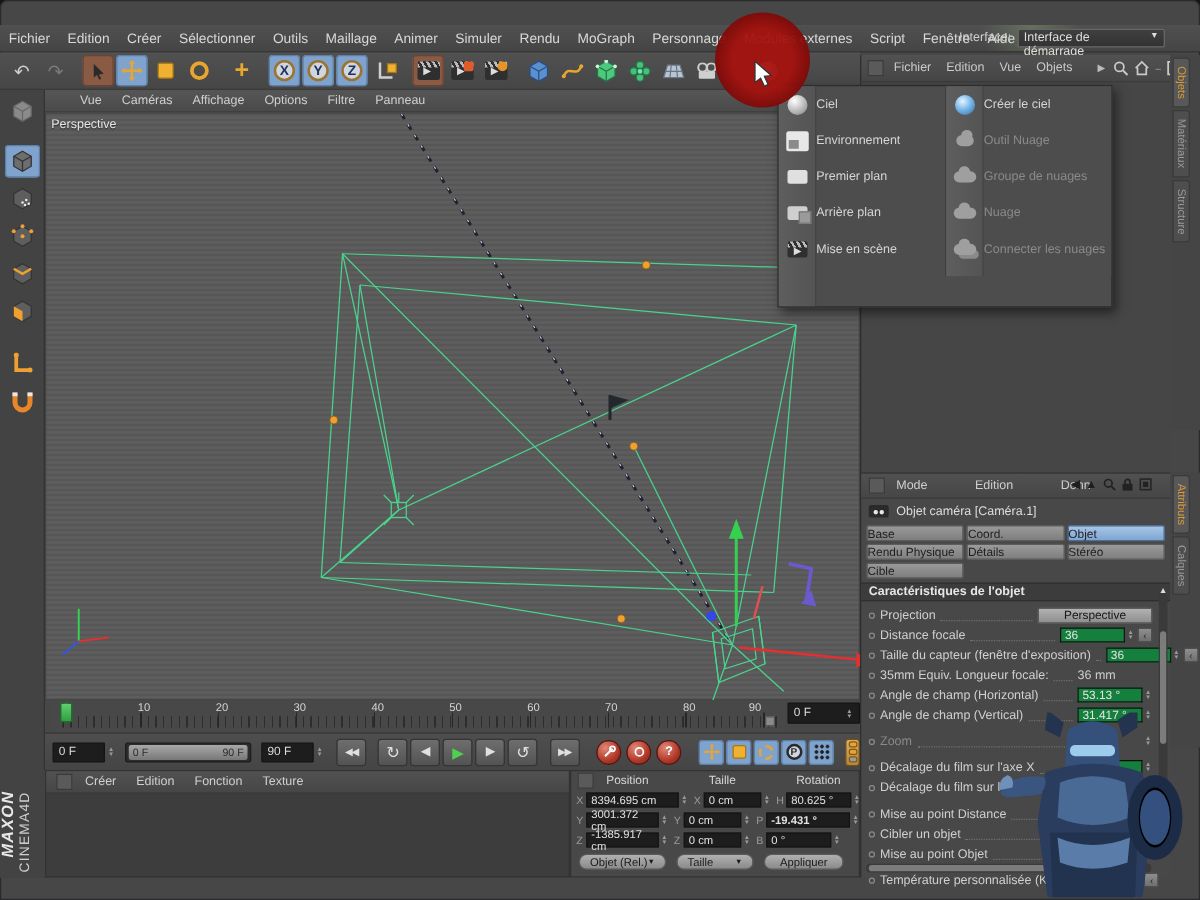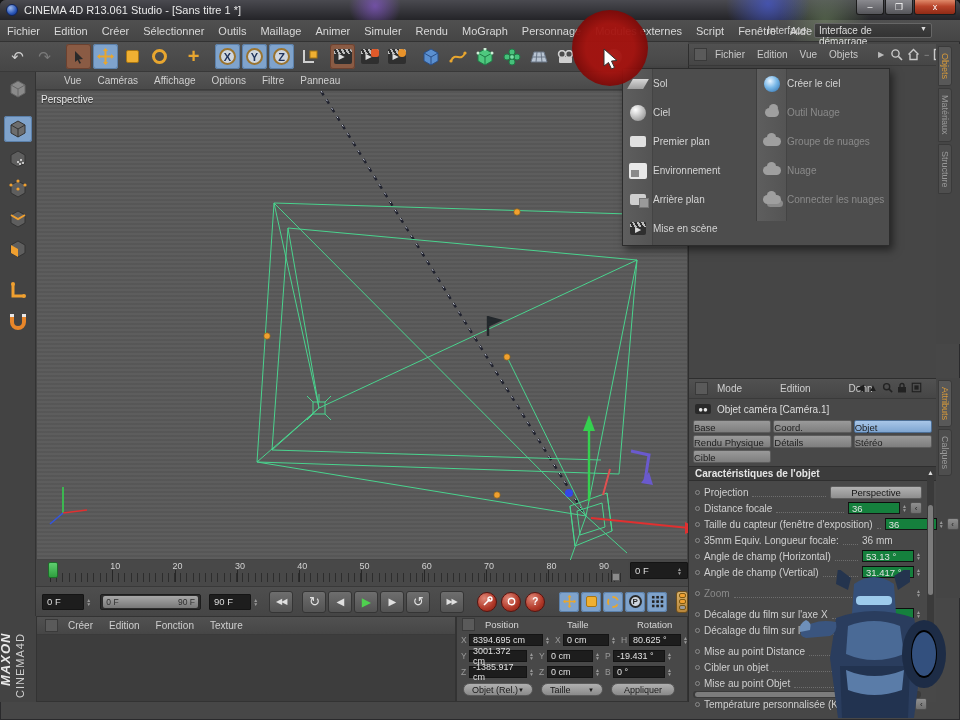--- a/index.html
+++ b/index.html
@@ -194,29 +194,20 @@
   #cursor{left:602px;top:48px;z-index:61;position:absolute;}
   
   #knight{left:796px;top:570px;z-index:30;position:absolute;}
   .menu-item,.tb,.pbtn,.redbtn,.kbtn,.gbtn,.attr-tab,.vtab,.dd-item,.winbtn{cursor:default;}
 </style>
 </head>
 <body>
 
 <div id="win">
 
-  <div id="titlebar" class="abs">
-    <span id="app-icon"></span>
-    <span>CINEMA 4D R13.061 Studio - [Sans titre 1 *]</span>
-    <span class="winbtns">
-      <span class="winbtn">–</span>
-      <span class="winbtn">❐</span>
-      <span class="winbtn close">x</span>
-    </span>
-  </div>
 
   <div id="menubar" class="abs">
     <div id="menubar-items">
         <span class="menu-item">Fichier</span>
         <span class="menu-item">Edition</span>
         <span class="menu-item">Créer</span>
         <span class="menu-item">Sélectionner</span>
         <span class="menu-item">Outils</span>
         <span class="menu-item">Maillage</span>
         <span class="menu-item">Animer</span>
@@ -678,21 +669,21 @@
             <span>▲</span>
             <span>▼</span>
           </span>
           <span class="clbl" style="margin-left: 4px;">Y</span>
           <span class="cfield" style="width: 46px;">0 cm</span>
           <span class="stepper">
             <span>▲</span>
             <span>▼</span>
           </span>
           <span class="clbl" style="margin-left: 4px;">P</span>
-          <span class="cfield" style="width: 52px;">-19.431 °</span>
+          <span class="cfield" style="width: 67px; font-weight: bold;">-19.431 °</span>
           <span class="stepper">
             <span>▲</span>
             <span>▼</span>
           </span>
         </div>
         <div class="crow">
           <span class="clbl">Z</span>
           <span class="cfield" style="width: 58px;">-1385.917 cm</span>
           <span class="stepper">
             <span>▲</span>
@@ -895,41 +886,35 @@
         <span class="thumb"></span>
       </div>
   </div>
 
   <div id="dropdown">
     <div class="dd-col">
       <div class="dd-strip"></div>
       <div id="dd-items">
           <div class="dd-item">
             <span class="dd-ic">
-              <span class="plane-ic"></span>
-            </span>
-            <span>Sol</span>
-          </div>
-          <div class="dd-item">
-            <span class="dd-ic">
               <span class="sphere"></span>
             </span>
             <span>Ciel</span>
           </div>
           <div class="dd-item">
             <span class="dd-ic">
+              <span class="env-ic"></span>
+            </span>
+            <span>Environnement</span>
+          </div>
+          <div class="dd-item">
+            <span class="dd-ic">
               <span class="rect-ic"></span>
             </span>
             <span>Premier plan</span>
-          </div>
-          <div class="dd-item">
-            <span class="dd-ic">
-              <span class="env-ic"></span>
-            </span>
-            <span>Environnement</span>
           </div>
           <div class="dd-item">
             <span class="dd-ic">
               <span class="rect2-ic"></span>
             </span>
             <span>Arrière plan</span>
           </div>
           <div class="dd-item">
             <span class="dd-ic">
               <span class="clapper" style="width:16px;height:13px;"></span>

